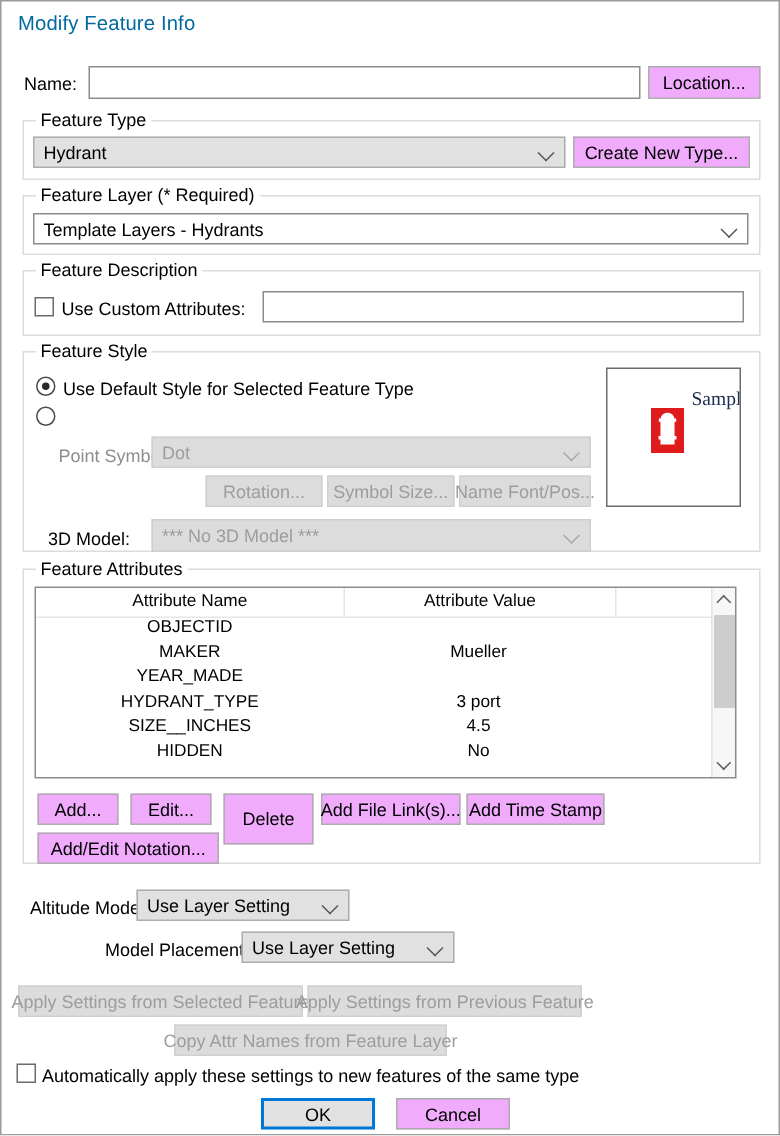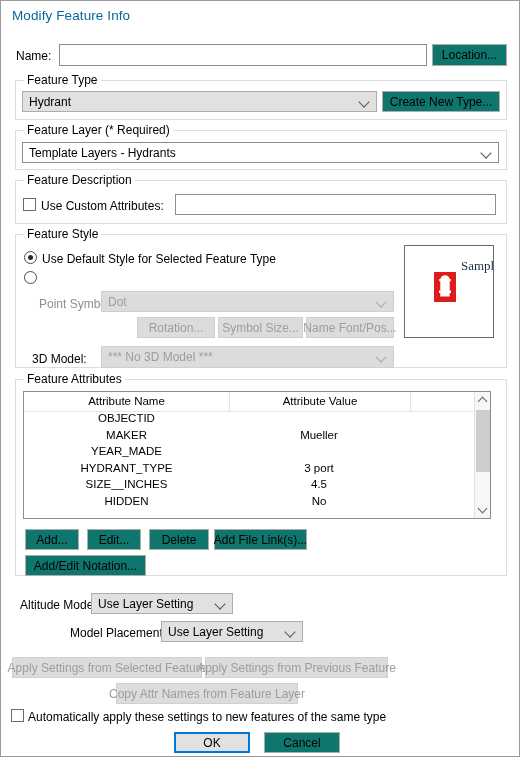--- a/index.html
+++ b/index.html
@@ -28,21 +28,21 @@
   .lbl.dim { color: #8e8e8e; }
 
   .textbox {
     position: absolute;
     background: #ffffff;
     border: 1px solid #8c8c8c;
   }
 
   .btn {
     position: absolute;
-    background: #0f766e;
+    background: #f0abfc;
     border: 1px solid #adadad;
     font-family: "Liberation Sans", sans-serif;
     font-size: 12px;
     color: #000;
     text-align: center;
     line-height: 1;
     display: flex; align-items: center; justify-content: center;
     padding: 0 2px;
     white-space: nowrap;
     cursor: default;
@@ -281,22 +281,23 @@
       </div>
     <div id="vscroll">
       <div class="arr up"></div>
       <div class="thumb" style="top:18px;height:62px;"></div>
       <div class="arr dn"></div>
     </div>
   </div>
 
   <div class="btn" style="left:24px;top:528px;width:54px;height:21px;">Add...</div>
   <div class="btn" style="left:86px;top:528px;width:54px;height:21px;">Edit...</div>
-  <div class="btn" style="left:148px;top:528px;width:60px;height:21px;">Delete</div>
+  <div class="btn" style="left:148px;top:528px;width:60px;height:34px;">Delete</div>
   <div class="btn" style="left:213px;top:528px;width:93px;height:21px;">Add File Link(s)...</div>
+  <div class="btn" style="left:310px;top:528px;width:92px;height:21px;">Add Time Stamp</div>
   <div class="btn" style="left:24px;top:554px;width:121px;height:21px;">Add/Edit Notation...</div>
 
   <div class="lbl" style="position:absolute;left:19px;top:597px;">Altitude Mode:</div>
   <div class="combo" style="left:90px;top:592px;width:142px;height:21px;">
     <span>Use Layer Setting</span>
     <span class="chev"></span>
   </div>
 
   <div class="lbl" style="position:absolute;left:69px;top:625px;">Model Placement:</div>
   <div class="combo" style="left:160px;top:620px;width:142px;height:21px;">

